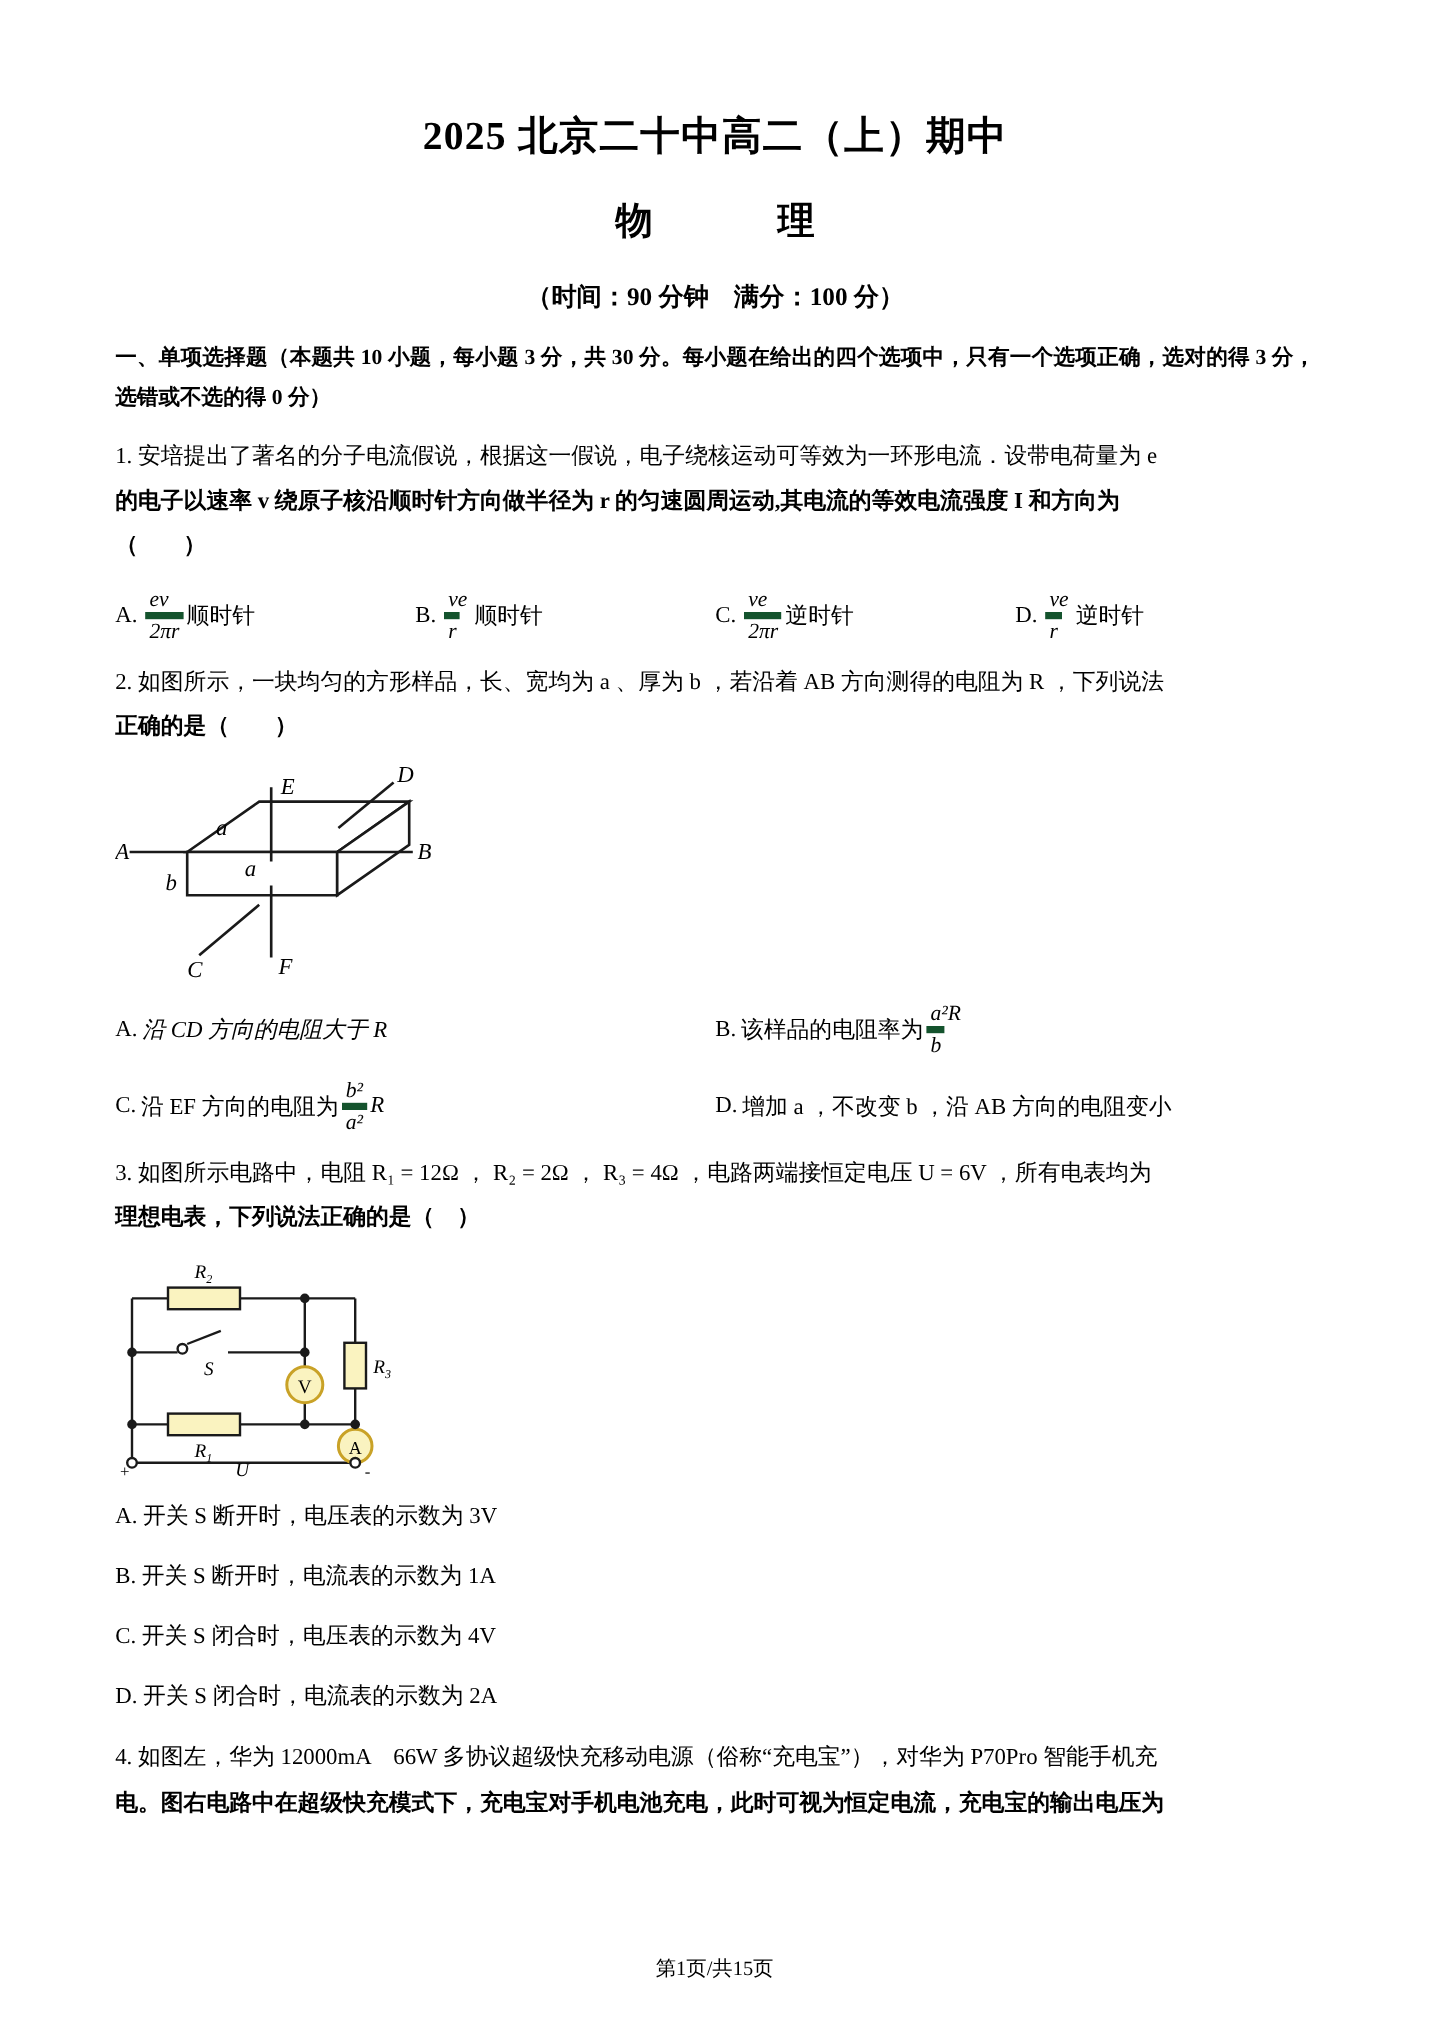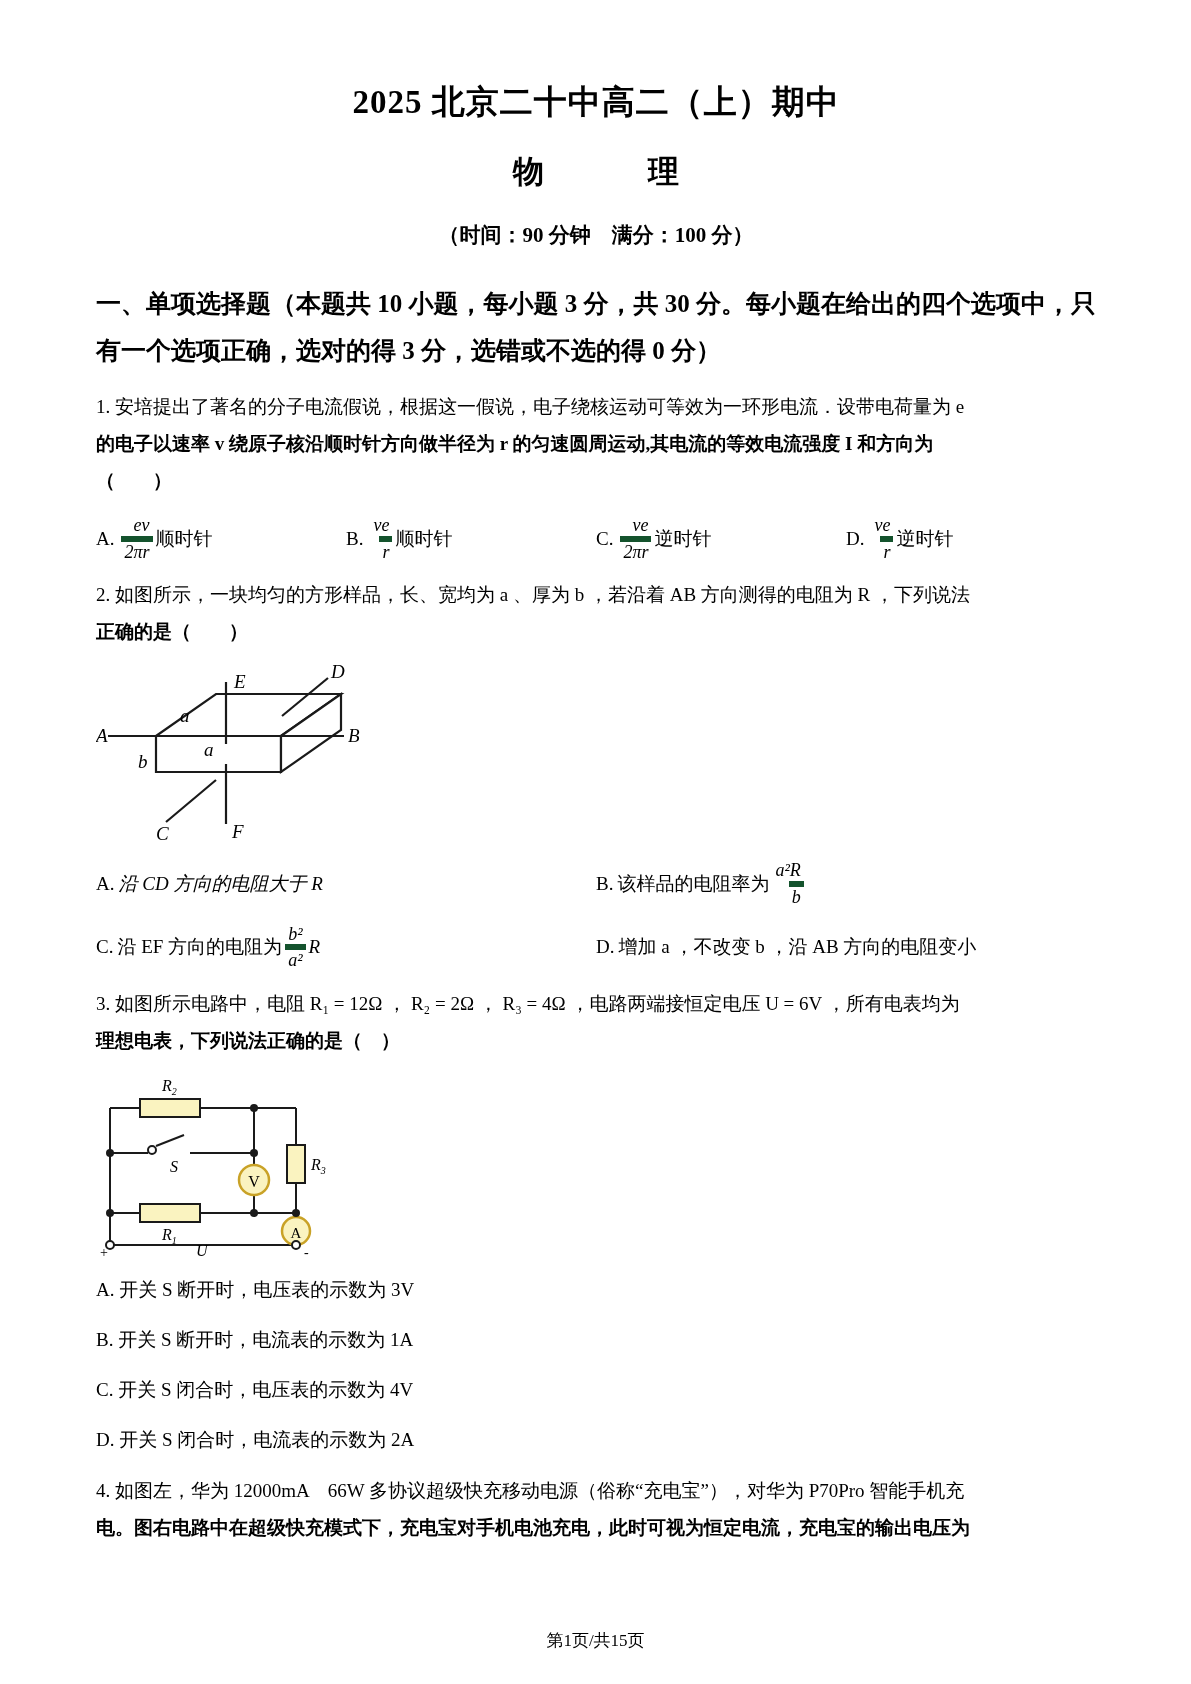--- a/index.html
+++ b/index.html
@@ -15,21 +15,21 @@
     position: relative;
     width: 1191px;
     height: 1684px;
     margin: 0 auto;
     background: #ffffff;
     overflow: hidden;
   }
   .content {
     position: absolute;
     left: 96px;
-    top: 4px;
+    top: 16px;
     width: 1000px;
   }
 
   
   .doc-title {
     text-align: center;
     font-size: 33px;
     font-weight: bold;
     letter-spacing: 1px;
     margin-top: 78px;
@@ -44,24 +44,24 @@
     text-indent: 14px;
   }
   .doc-meta {
     text-align: center;
     font-size: 21px;
     font-weight: bold;
     margin-top: 28px;
   }
 
   .section-head {
-    font-size: 25px;
+    font-size: 18px;
     font-weight: bold;
     line-height: 1.85;
-    margin-top: 32px;
+    margin-top: 20px;
     text-align: justify;
   }
 
   
   .q {
     font-size: 19px;
     line-height: 1.95;
     margin-top: 14px;
     text-align: justify;
   }
@@ -91,21 +91,21 @@
   .opt-list .opt-line {
     font-size: 19px;
     line-height: 1.95;
     margin-top: 13px;
   }
 
   
   .frac {
     display: inline-flex;
     flex-direction: column;
-    align-items: flex-end;
+    align-items: flex-start;
     vertical-align: middle;
     font-style: italic;
     font-size: 18px;
     line-height: 1.15;
     margin: 0 3px;
   }
   .frac .num { padding: 0 3px; }
   .frac .den { padding: 0 3px; border-top: 6px solid #14532d; }
 
   

